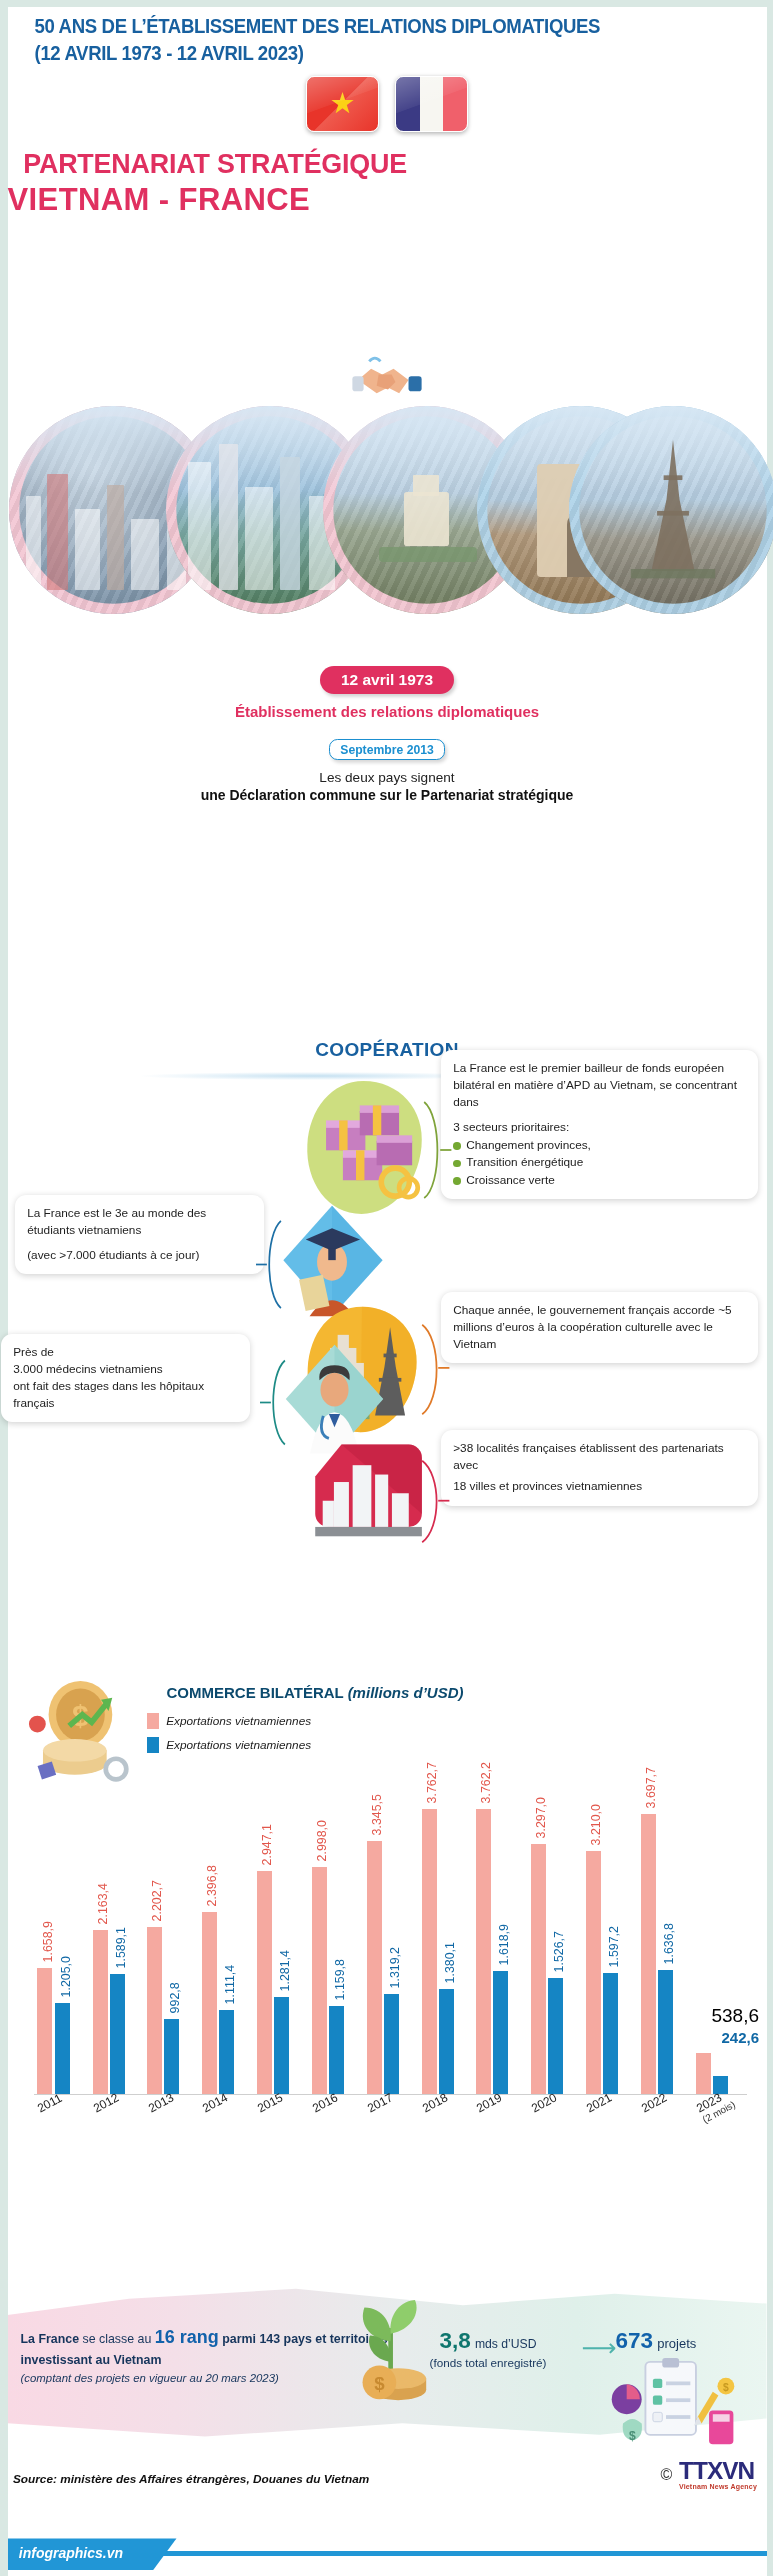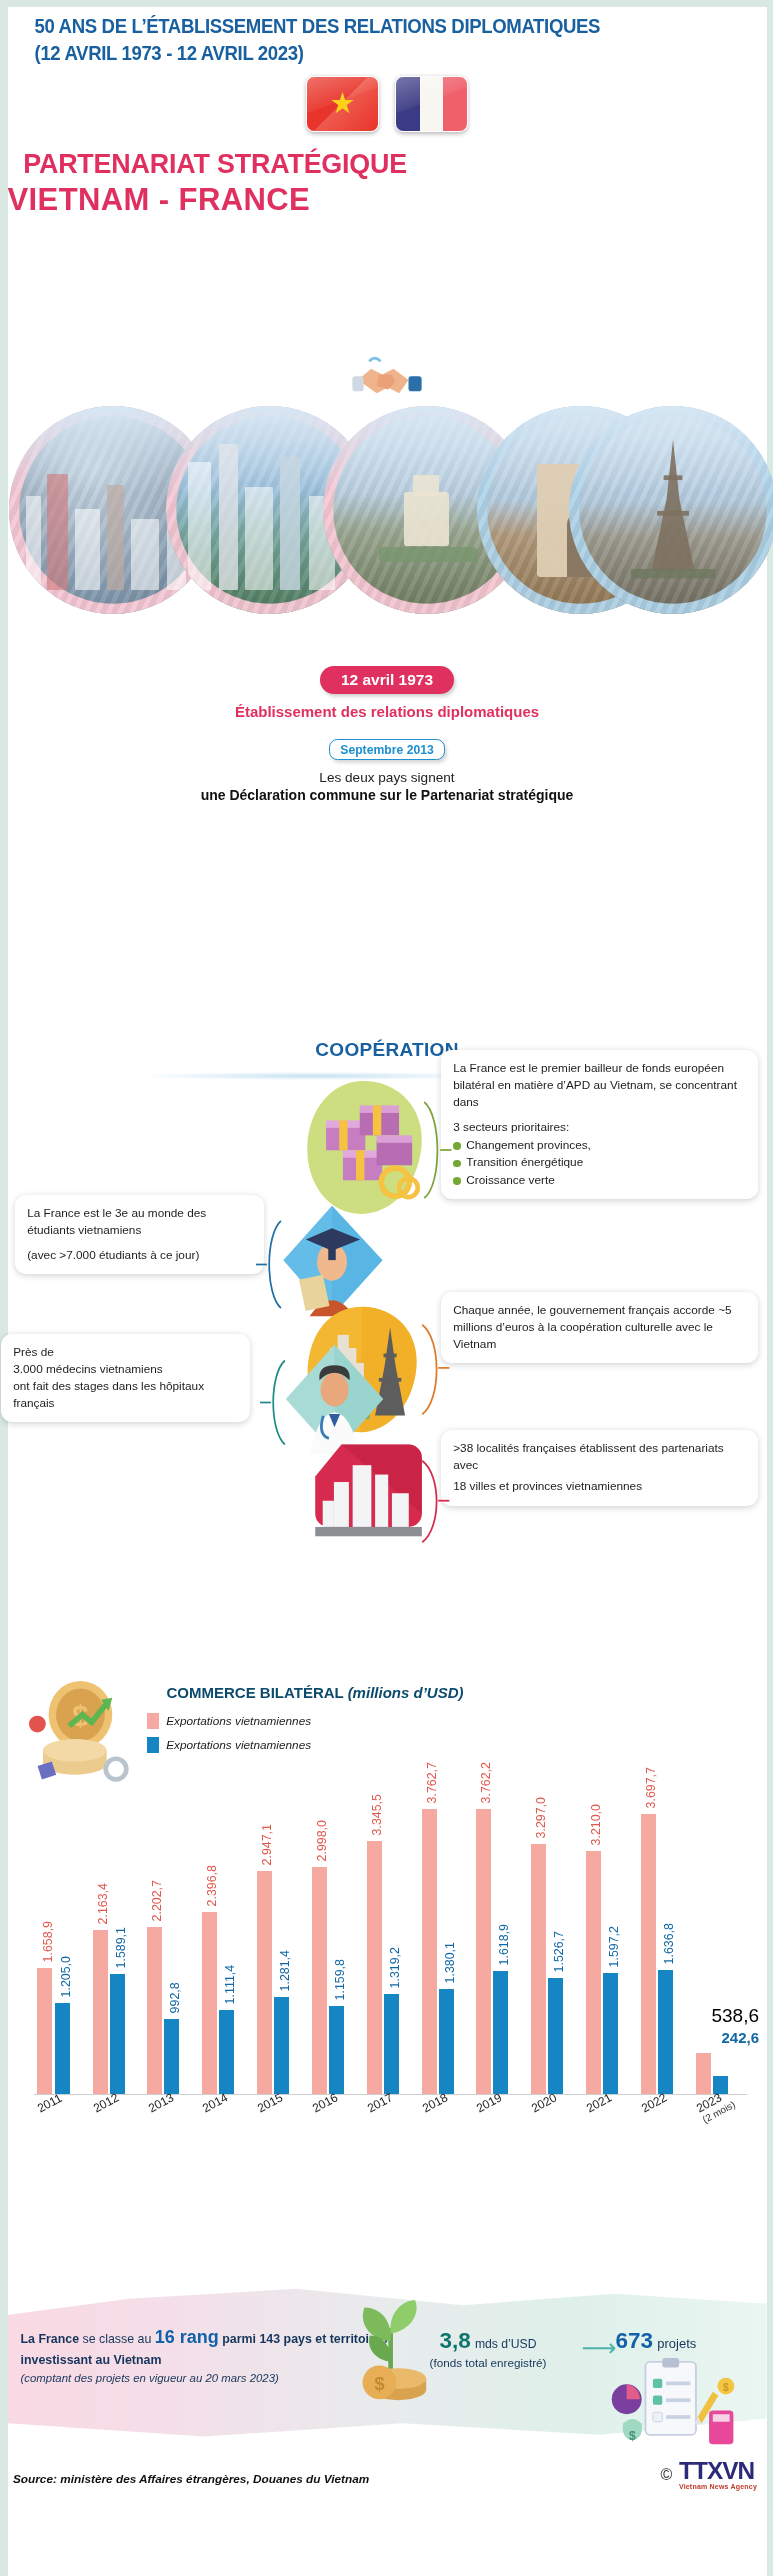--- a/index.html
+++ b/index.html
@@ -679,15 +679,20 @@
   <div class="source">Source: ministère des Affaires étrangères, Douanes du Vietnam</div>
 
   <div class="ttx">
     <span class="copy">©</span>
     <div>
       <div class="ttx-logo">TTXVN</div>
       <div class="ttx-sub">Vietnam News Agency</div>
     </div>
   </div>
 
+  <div class="bottombar">
+    <div class="bb-line"></div>
+    <div class="bb-blue"></div>
+    <div class="bb-label">infographics.vn</div>
+  </div>
 
 </div>
 
 
 </body></html>

